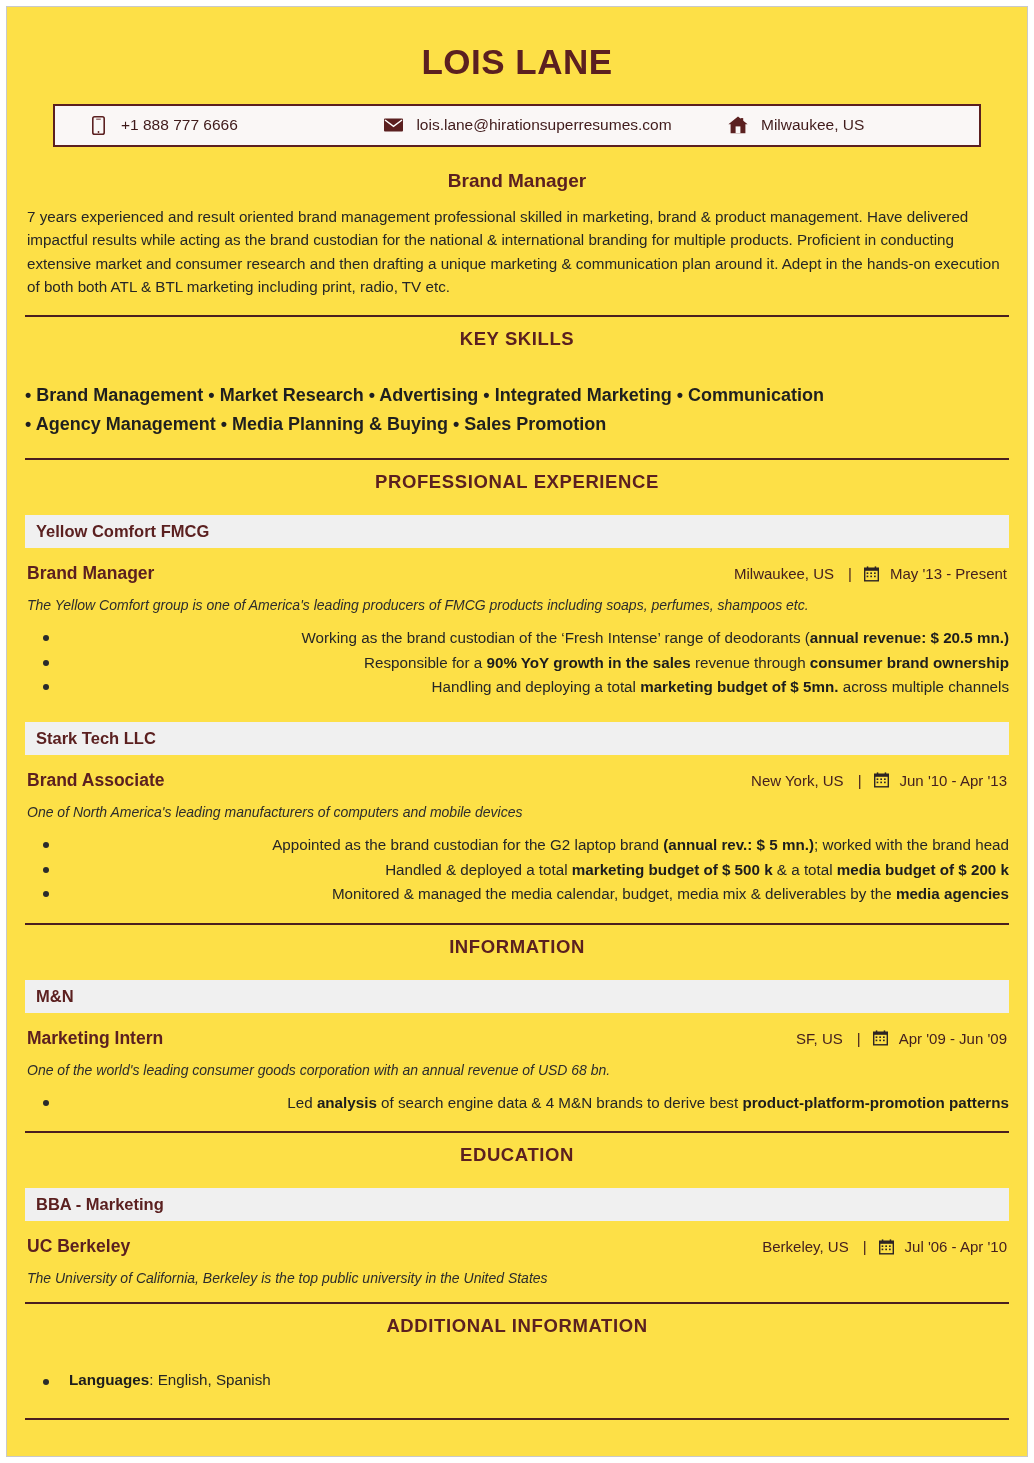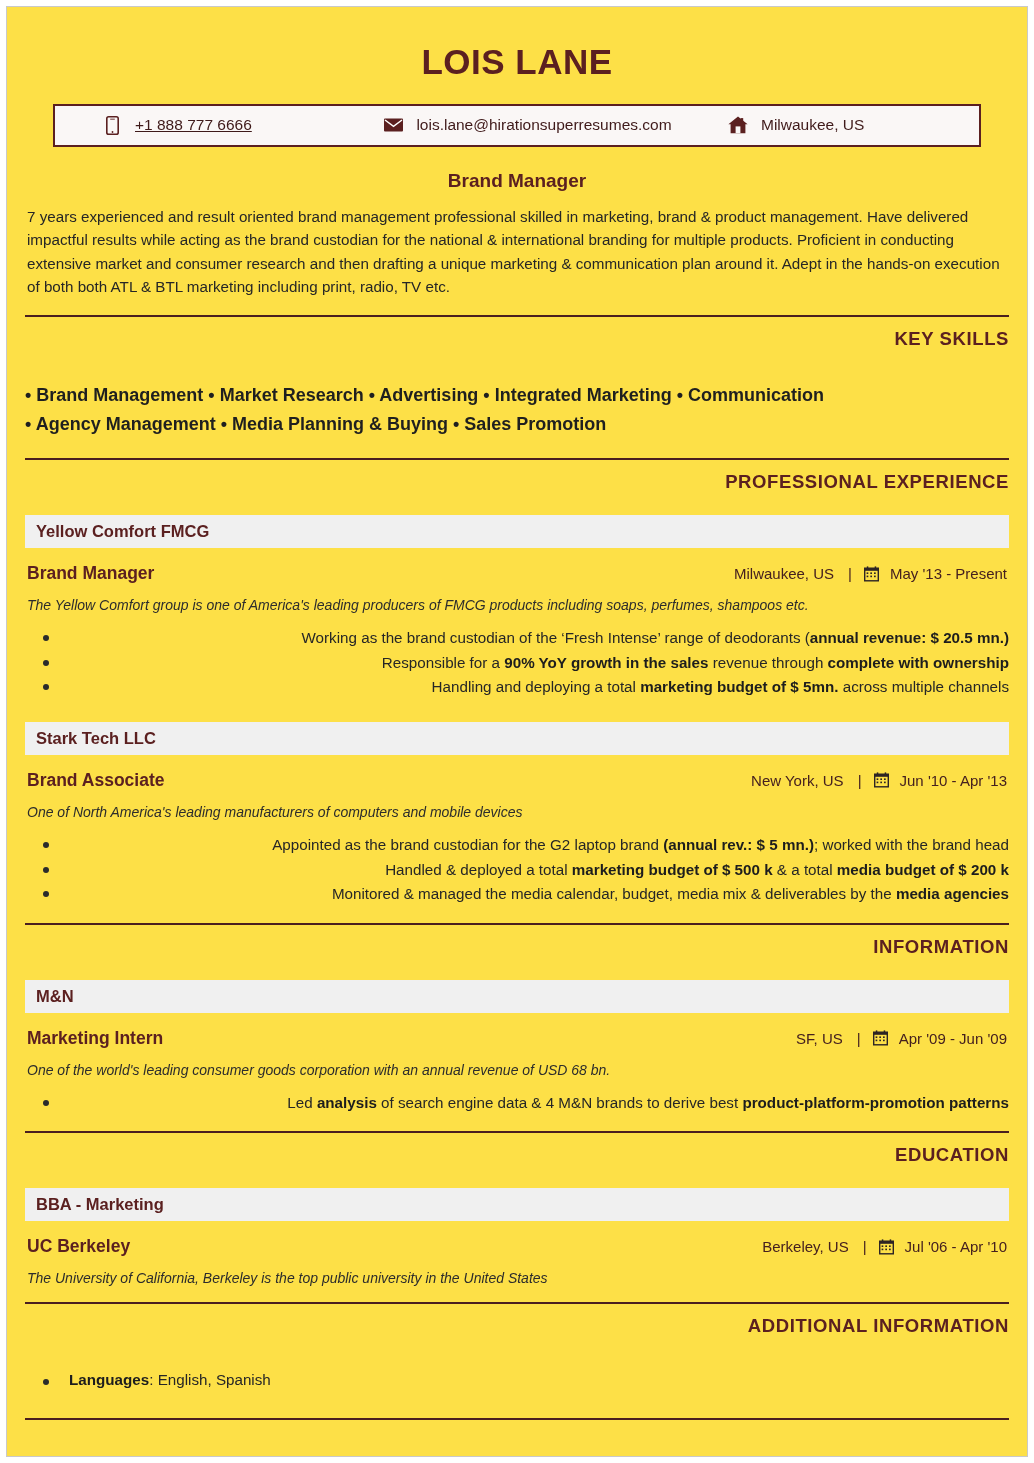--- a/index.html
+++ b/index.html
@@ -50,21 +50,21 @@
   }
 
   .contact-item {
     display: flex;
     align-items: center;
     color: #3f1a1a;
     font-size: 15.5px;
     white-space: nowrap;
   }
 
-  .contact-item.phone   { flex: 0 0 290px; padding-left: 46px; text-decoration: underline; }
+  .contact-item.phone   { flex: 0 0 290px; padding-left: 32px; }
   .contact-item.email   { flex: 1 1 auto;  padding-left: 0; justify-content: center; }
   .contact-item.email-wrap { flex: 1 1 auto; display: flex; justify-content: center; }
   .contact-item.loc     { flex: 0 0 270px; padding-left: 18px; }
 
   .contact-icon {
     display: inline-flex;
     align-items: center;
     justify-content: center;
     width: 22px;
     margin-right: 12px;
@@ -92,21 +92,21 @@
   
   .rule {
     border: 0;
     border-top: 2px solid #4a1f1f;
     margin: 16px 0 0 0;
     height: 0;
   }
   .rule.tight { margin-top: 14px; }
 
   .section-heading {
-    text-align: right;
+    text-align: center;
     font-size: 18.5px;
     font-weight: bold;
     letter-spacing: 0.6px;
     color: #5b2020;
     margin: 11px 0 0 0;
   }
 
   
   .org-band {
     background: #f0f0f0;
@@ -301,21 +301,21 @@
               <rect x="6.3" y="9.6" width="1.7" height="1.6" fill="#2d2424"></rect>
               <rect x="10.0" y="9.6" width="1.7" height="1.6" fill="#2d2424"></rect>
             </svg>
           </span>
           <span class="meta-date">May '13 -  Present</span>
         </span>
       </div>
       <div class="entry-desc">The Yellow Comfort group is one of America's leading producers of FMCG products including soaps, perfumes, shampoos etc.</div>
       <ul class="bullets">
         <li>Working as the brand custodian of the ‘Fresh Intense’ range of deodorants (<b>annual revenue: $ 20.5 mn.)</b></li>
-        <li>Responsible for a <b>90% YoY growth in the sales</b> revenue through <b>complete with ownership</b></li>
+        <li>Responsible for a <b>90% YoY growth in the sales</b> revenue through <b>consumer brand ownership</b></li>
         <li>Handling and deploying a total <b>marketing budget of $ 5mn.</b> across multiple channels</li>
       </ul>
       <div class="org-band">
         <span class="org-band-name">Stark Tech LLC</span>
       </div>
       <div class="entry-row">
         <span class="entry-title">Brand Associate</span>
         <span class="entry-meta">
           <span class="meta-loc">New York, US</span>
           <span class="meta-sep">|</span>

